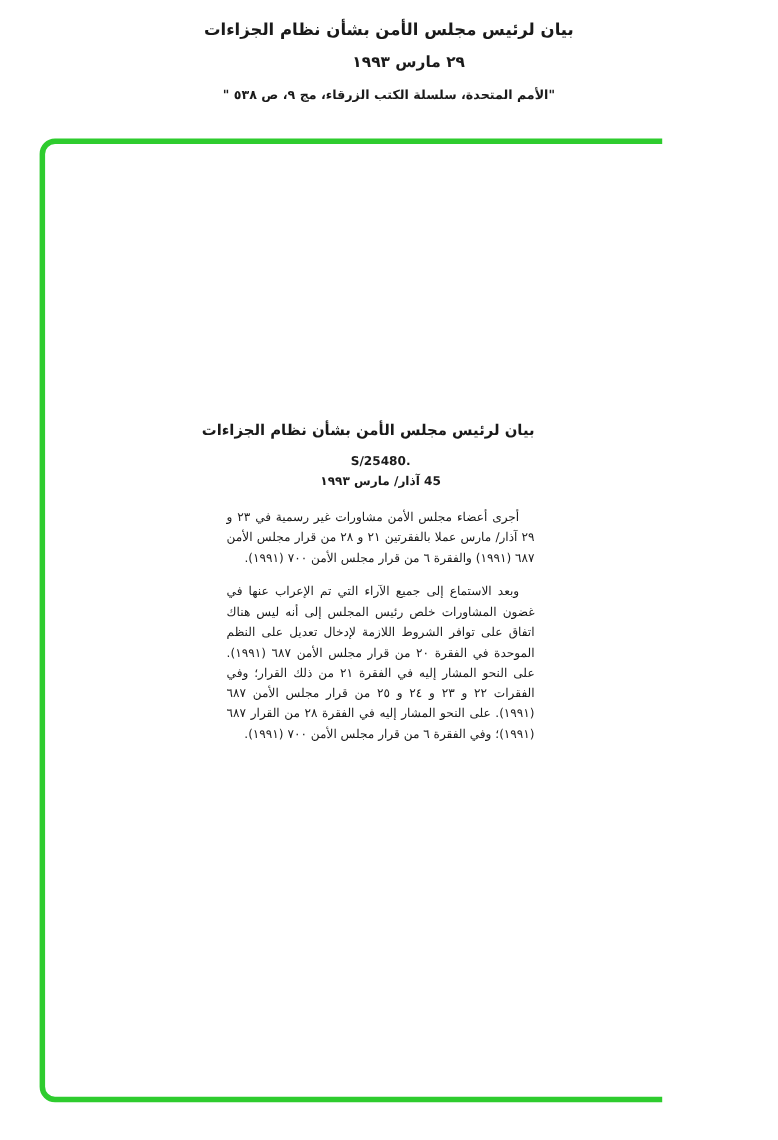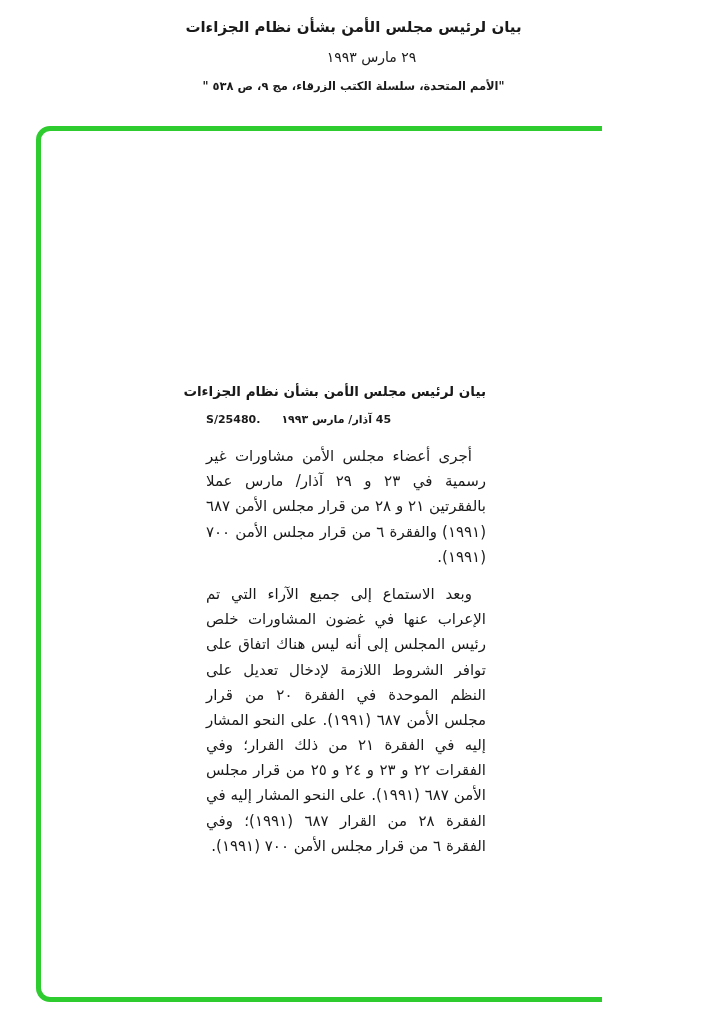--- a/index.html
+++ b/index.html
@@ -27,21 +27,21 @@
     direction: rtl;
   }
   .top-header .h-title {
     font-size: 15px;
     font-weight: bold;
     letter-spacing: 0.3px;
     margin-bottom: 13px;
   }
   .top-header .h-date {
     font-size: 14px;
-    font-weight: normal;
+    font-weight: bold;
     margin-bottom: 14px;
     padding-left: 36px;
   }
   .top-header .h-source {
     font-size: 11.5px;
     font-weight: bold;
   }
 
   
   .green-frame {
@@ -68,37 +68,37 @@
     direction: rtl;
     text-align: center;
     font-size: 13.5px;
     font-weight: bold;
     letter-spacing: 0.2px;
     margin-bottom: 14px;
     white-space: nowrap;
   }
   .doc-ref {
     display: flex;
-    flex-direction: row;
+    flex-direction: column;
     align-items: center;
-    gap: 21px;
+    gap: 5px;
     font-size: 11px;
     font-weight: bold;
     margin-bottom: 18px;
   }
   .doc-ref .ref-symbol {
     direction: ltr;
   }
   .doc-ref .ref-date {
     direction: rtl;
   }
   .doc-body {
     direction: rtl;
     text-align: justify;
-    font-size: 15px;
+    font-size: 11px;
     line-height: 1.68;
   }
   .doc-body p {
     margin: 0;
     text-indent: 14px;
   }
   .doc-body p + p {
     margin-top: 12px;
   }
 </style>

